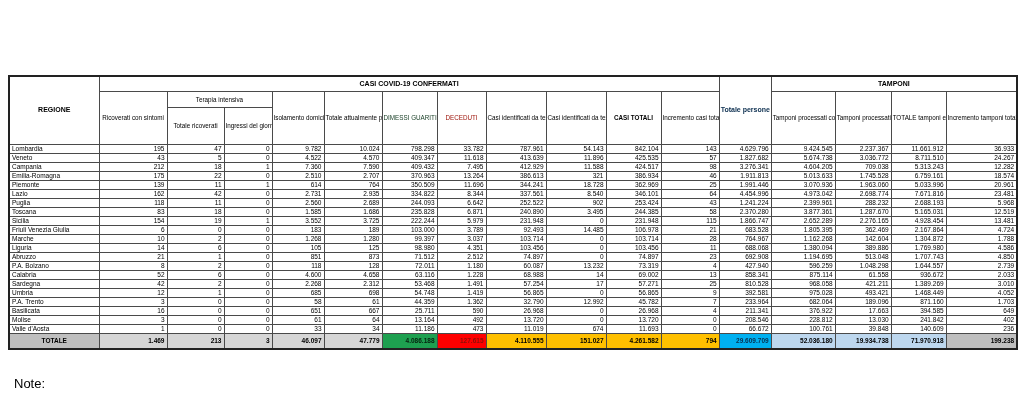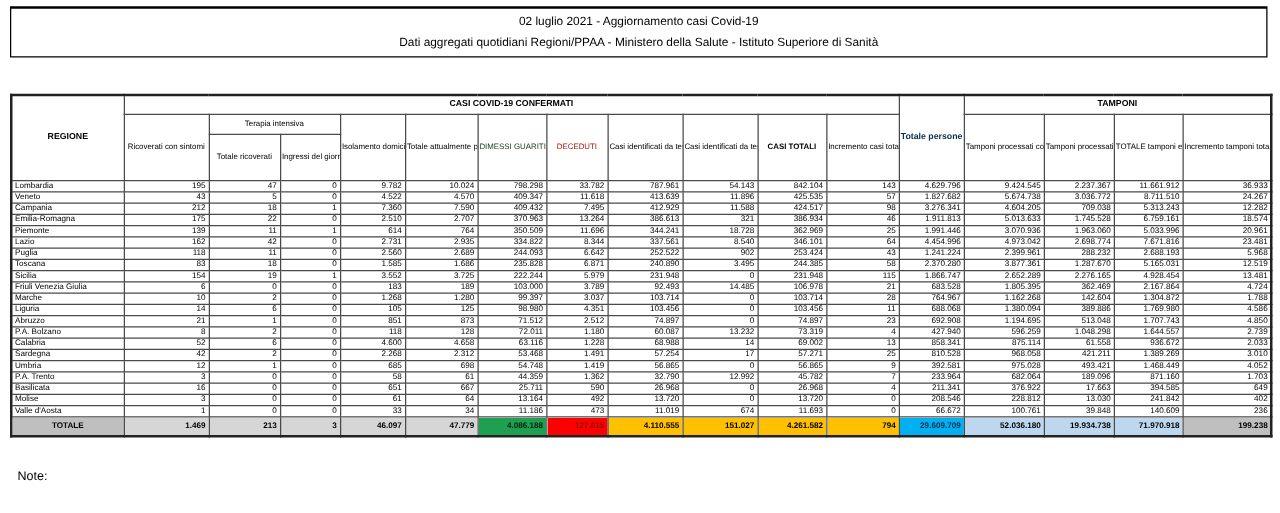--- a/index.html
+++ b/index.html
@@ -32,31 +32,27 @@
   tr.totals td.region{text-align:center;background:#bfbfbf;}
   td.t-gray{background:#d6d6d6;}
   td.t-green{background:#1ea050;color:#06220f;}
   td.t-red{background:#fe0000;color:#8b1006;}
   td.t-yellow{background:#ffc000;}
   td.t-cyan{background:#00b0f0;color:#06304f;}
   td.t-blue{background:#bdd7ee;}
   td.t-grayer{background:#bfbfbf;}
   
   table.covid{border:2px solid #222;}
-  .note{position:absolute;left:14px;top:376px;font-size:10px;}
+  .note{position:absolute;left:14px;top:376px;font-size:13px;}
 </style>
 </head>
 <body>
 
 <div class="page">
 
-  <div class="title-box">
-    <div class="l1">02 luglio 2021 - Aggiornamento casi Covid-19</div>
-    <div class="l2">Dati aggregati quotidiani Regioni/PPAA - Ministero della Salute - Istituto Superiore di Sanità</div>
-  </div>
 
   <table class="covid">
     <colgroup>
       <col style="width:90px">
         <col style="width:68px">
         <col style="width:57px">
         <col style="width:48px">
       <col style="width:52px">
         <col style="width:58px">
         <col style="width:55px">

